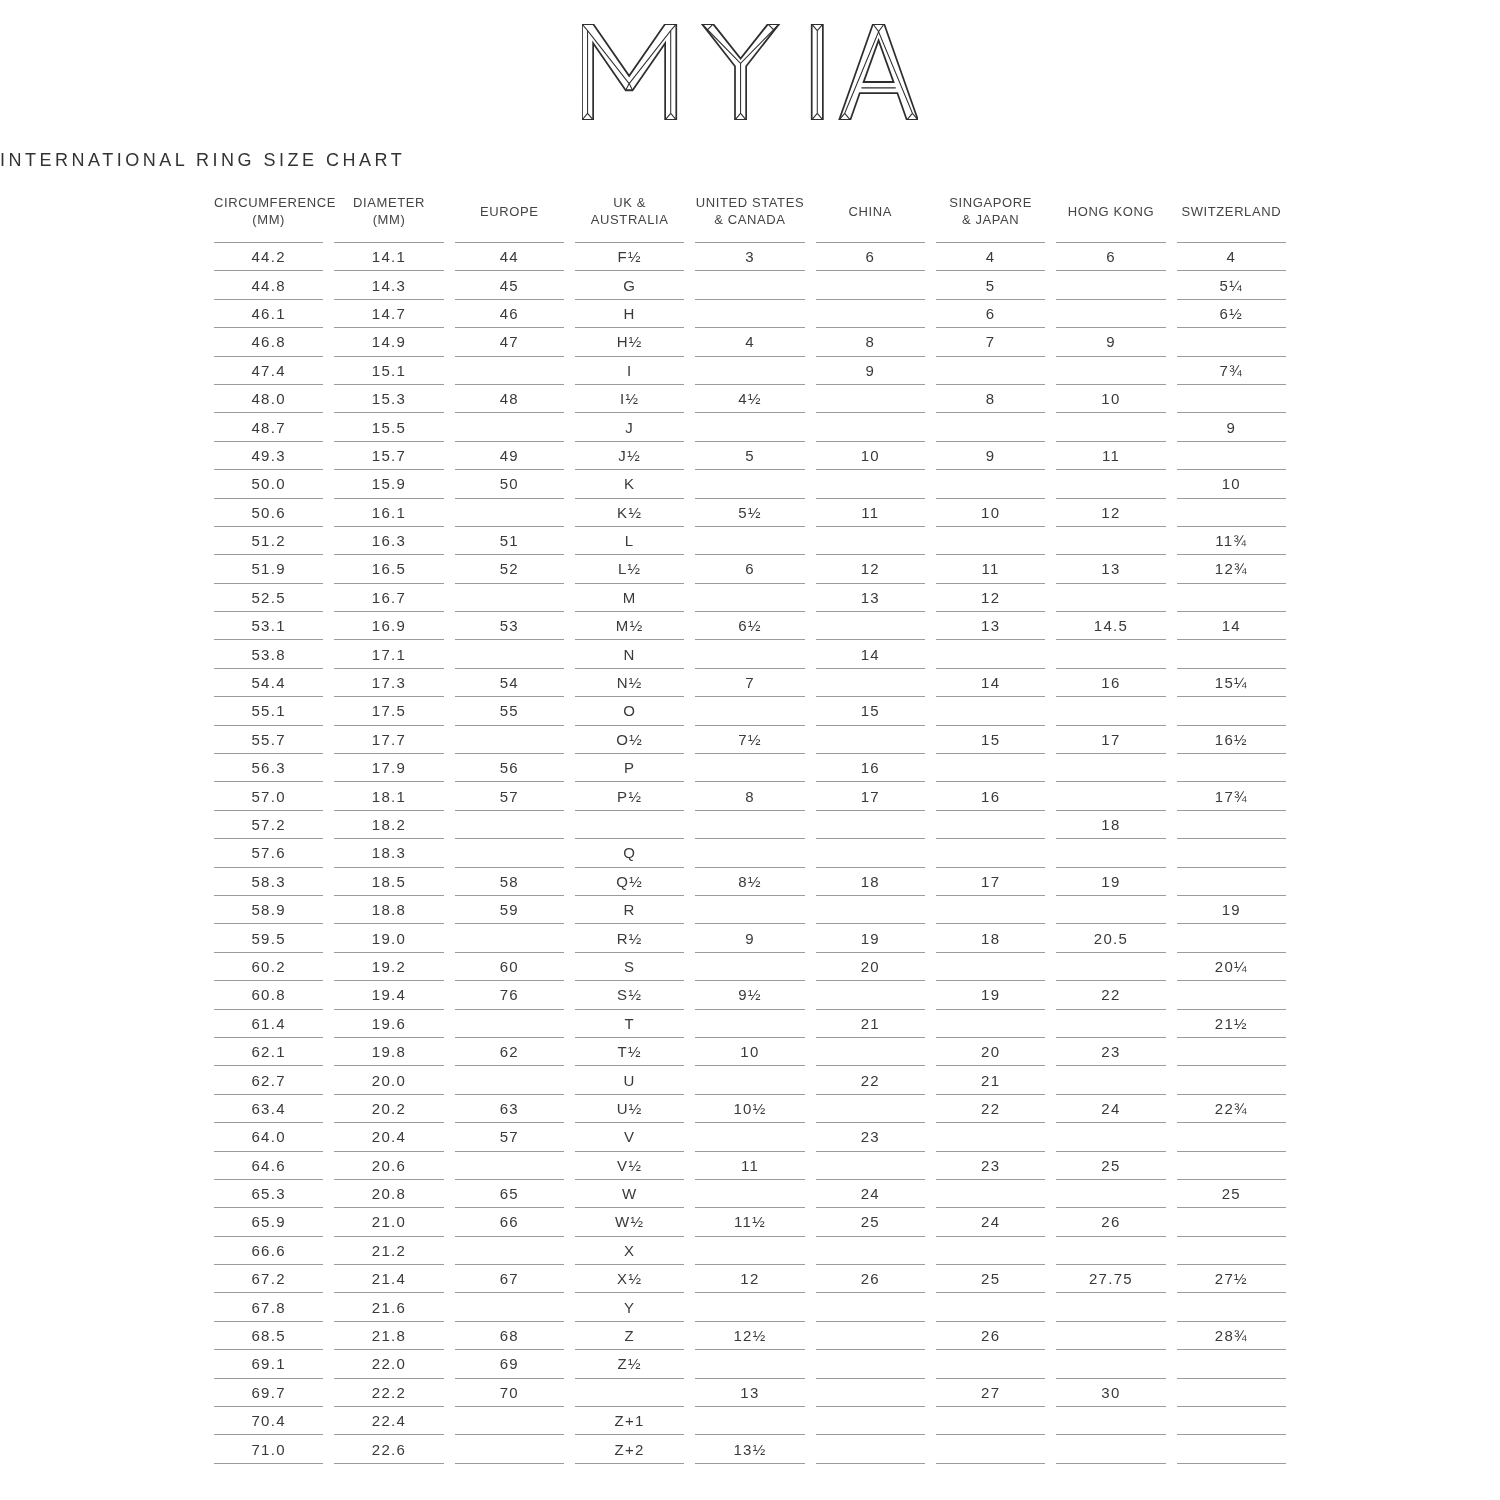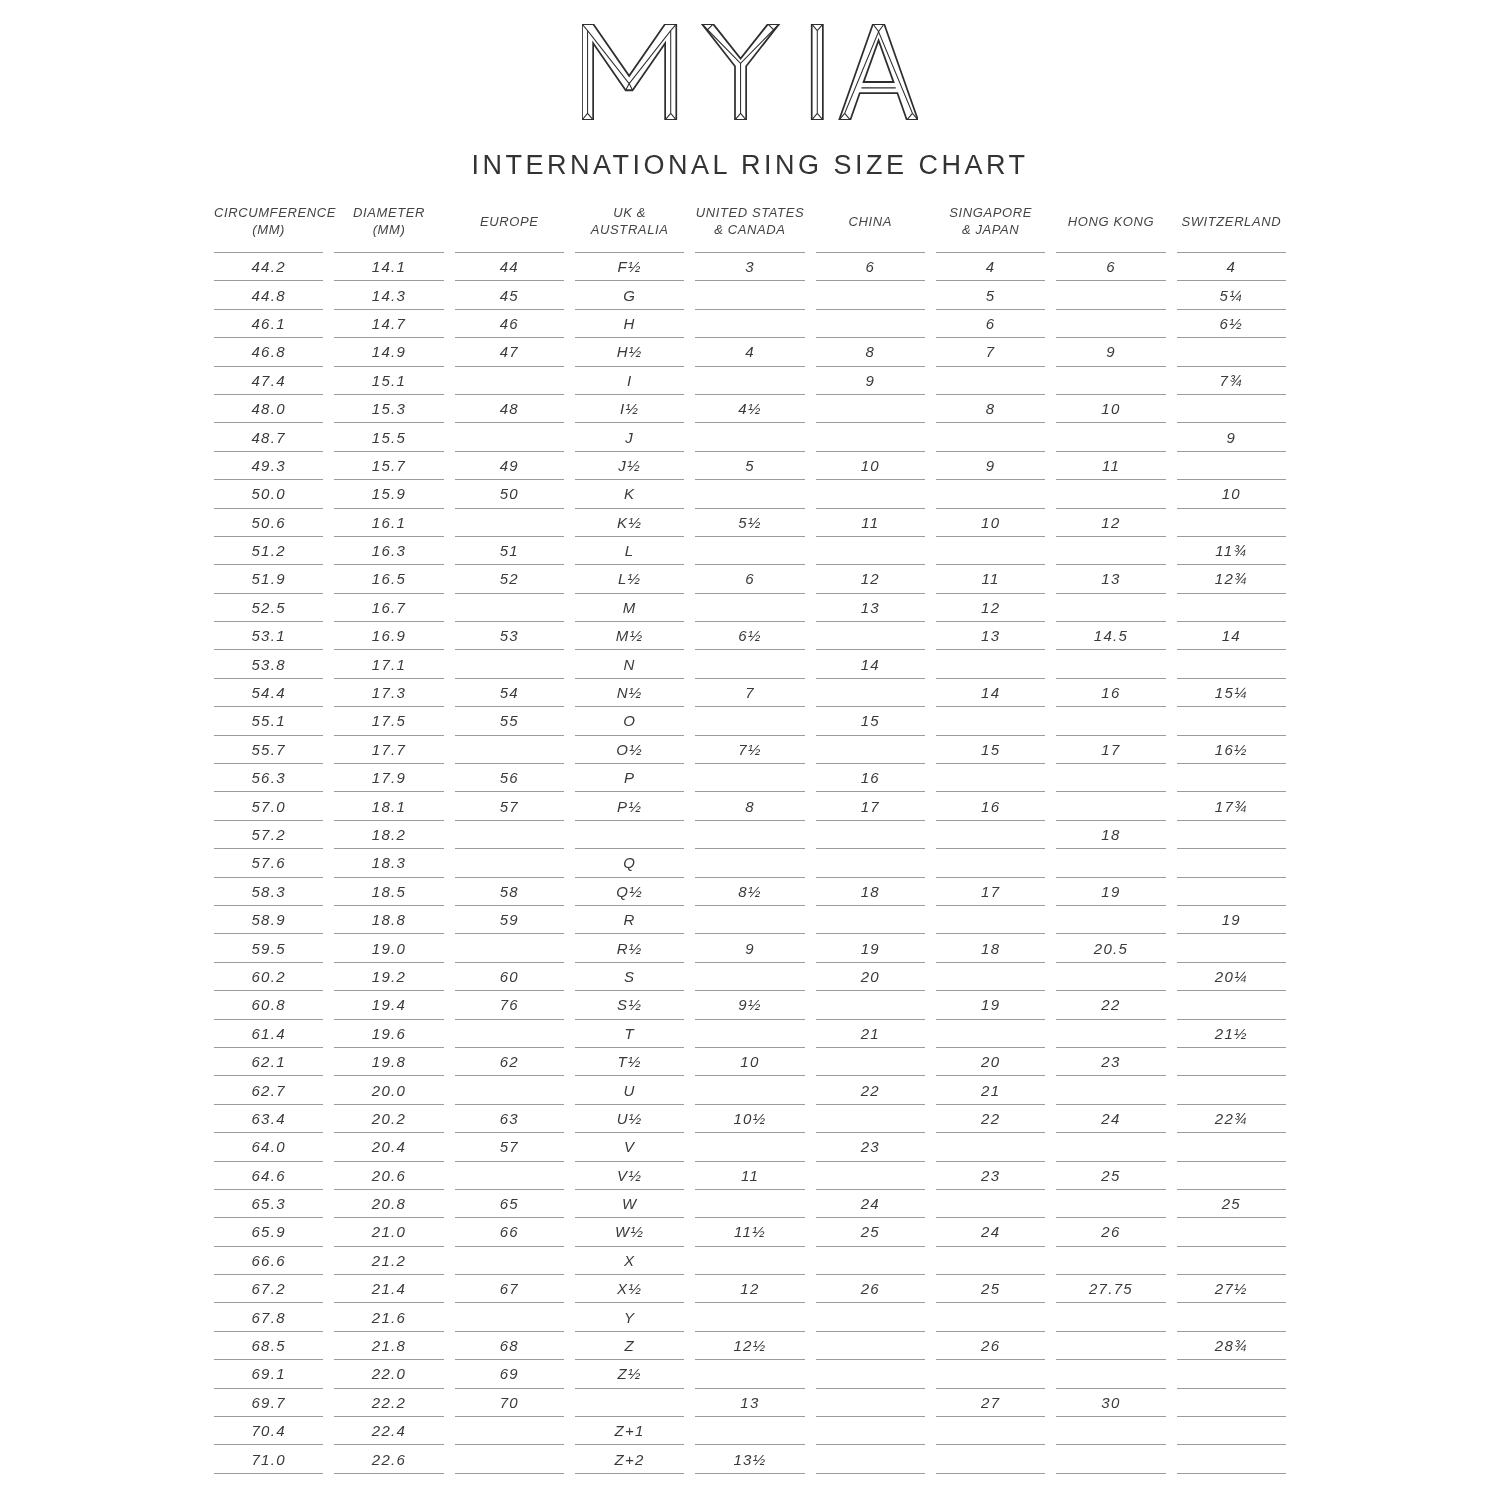--- a/index.html
+++ b/index.html
@@ -25,33 +25,31 @@
   }
   .sr-only {
     position: absolute;
     width: 1px; height: 1px;
     overflow: hidden;
     clip: rect(0 0 0 0);
     white-space: nowrap;
   }
   .page-title {
     margin: 26px 0 0 0;
-    text-align: center;
-    font-size: 27px;
+    font-size: 18px;
     font-weight: 400;
     letter-spacing: 3.5px;
     color: #333333;
   }
   table.ring-table {
     margin: 16px auto 0 auto;
     border-collapse: separate;
     border-spacing: 11px 0;
     table-layout: fixed;
     width: 1094px;
-    font-style: italic;
   }
   table.ring-table th {
     height: 50px;
     vertical-align: middle;
     padding: 0 0 5px 0;
     border-bottom: 1px solid #9b9b9b;
     font-weight: 400;
   }
   table.ring-table th div {
     font-size: 13px;

